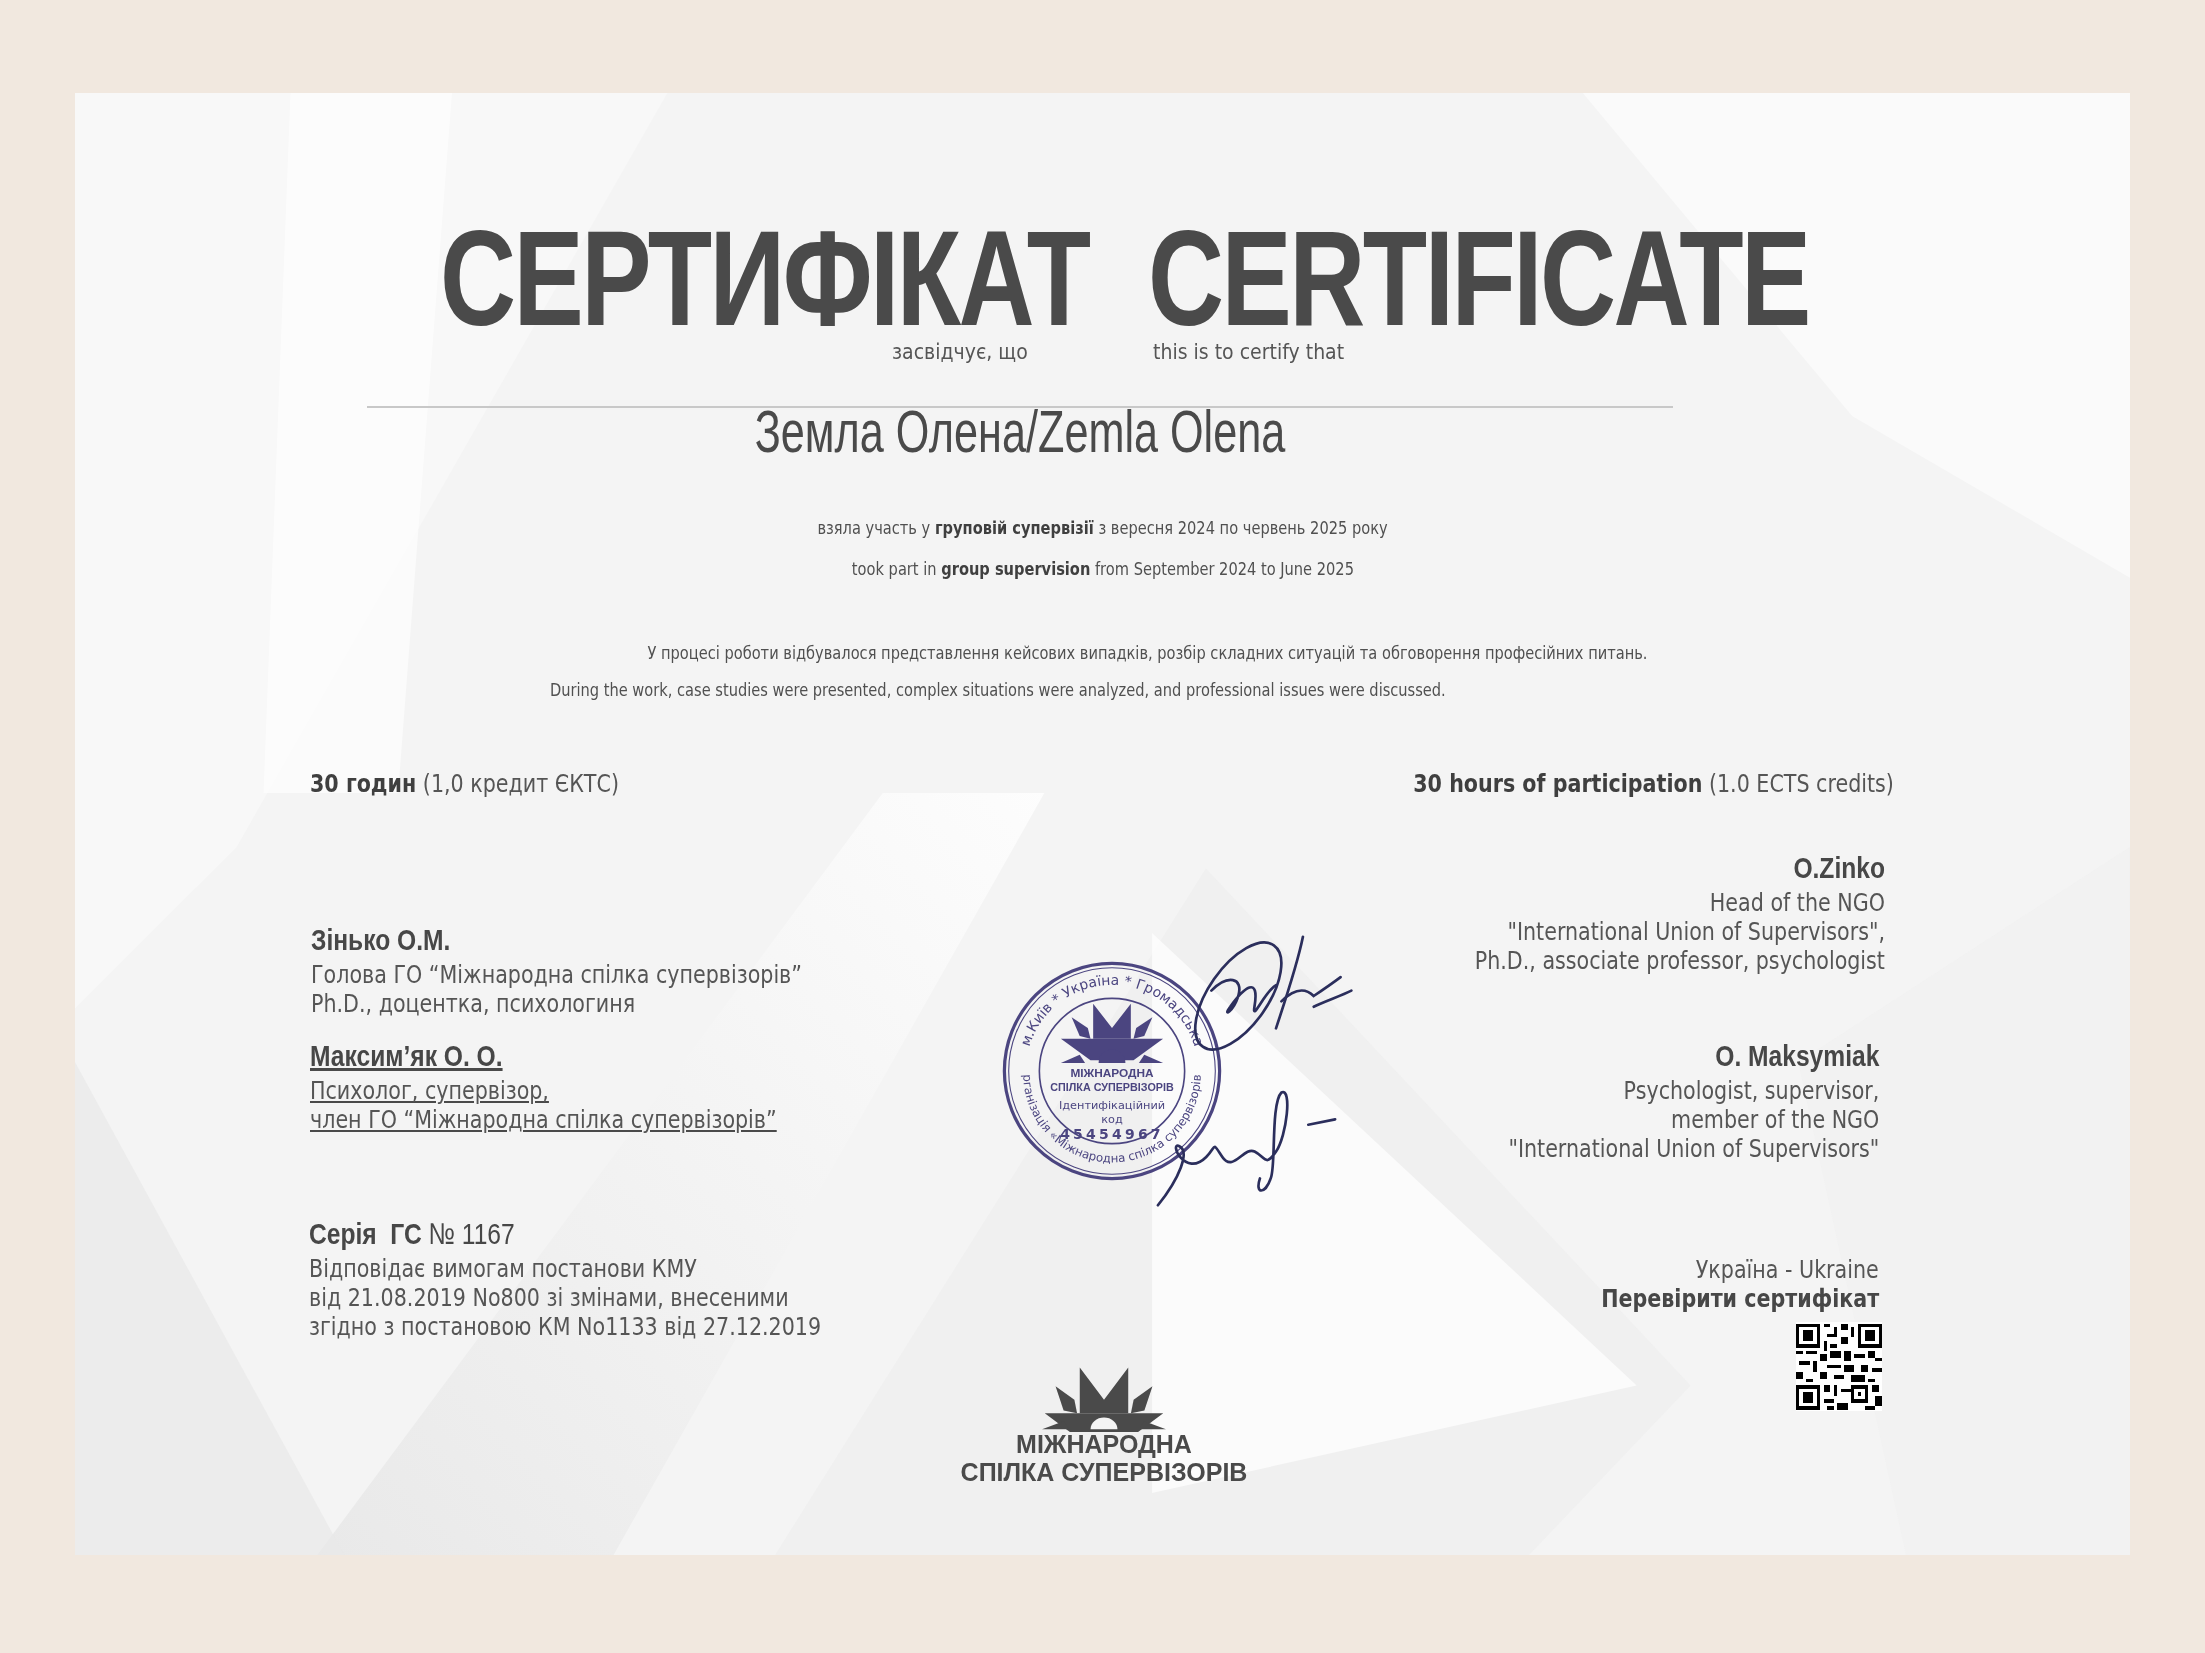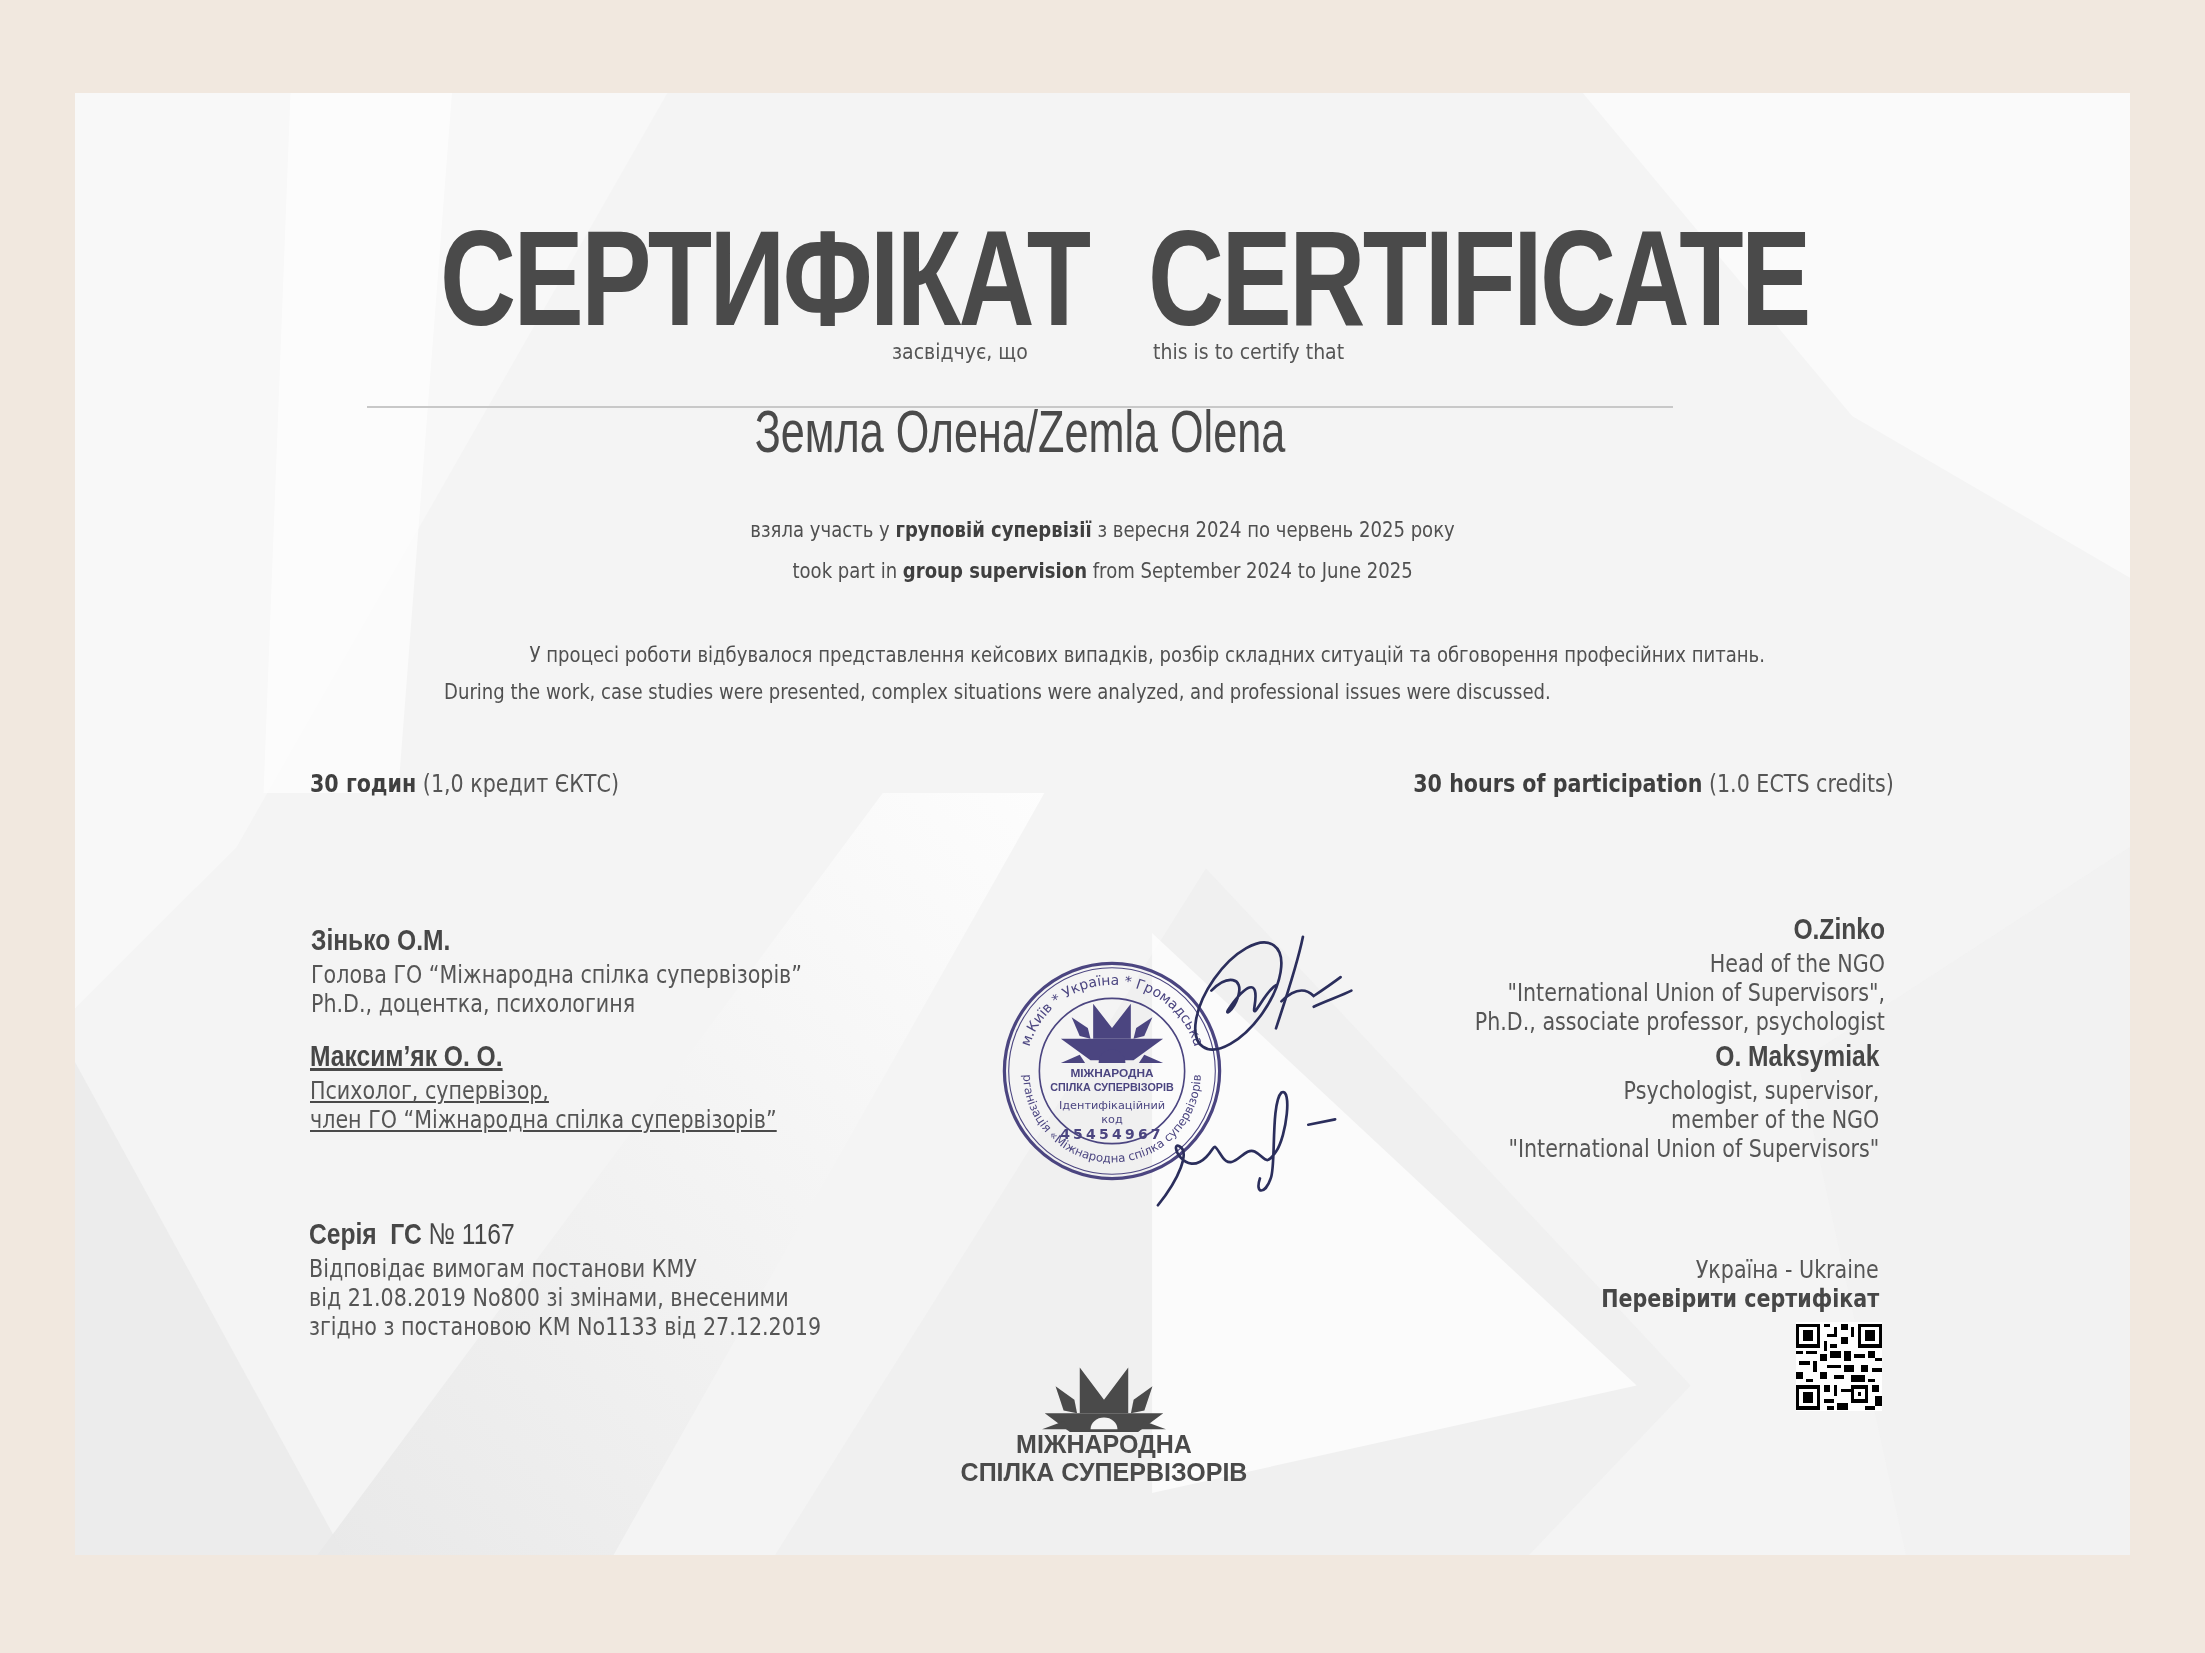--- a/index.html
+++ b/index.html
@@ -4,21 +4,21 @@
 <style>
   html,body{margin:0;padding:0;}
   body{width:2205px;height:1654px;background:#F1E8DF;position:relative;overflow:hidden;font-family:"Liberation Sans",sans-serif;color:#4a4a4a;}
   .sheet{position:absolute;left:75px;top:93px;width:2055px;height:1462px;background:#F4F4F4;overflow:hidden;}
   .bgshape{position:absolute;pointer-events:none;}
   .abs{position:absolute;}
   .title{font-family:"Liberation Sans",sans-serif;font-weight:700;color:#4a4a4a;font-size:135px;line-height:1;letter-spacing:-3.2px;transform:scaleX(0.78);transform-origin:left top;white-space:nowrap;}
   .sub{font-family:"DejaVu Sans",sans-serif;font-size:21.5px;color:#555;white-space:nowrap;transform:scaleX(0.88);transform-origin:left top;}
   .name{font-family:"Liberation Sans",sans-serif;font-size:60px;color:#4a4a4a;white-space:nowrap;transform:scaleX(0.72);transform-origin:center top;text-align:center;}
   .rule{position:absolute;left:367px;top:406px;width:1306px;height:2.2px;background:#c8c8c8;}
-  .line{font-family:"DejaVu Sans",sans-serif;font-size:21px;color:#505050;white-space:nowrap;text-align:center;}
+  .line{font-family:"DejaVu Sans",sans-serif;font-size:17px;color:#505050;white-space:nowrap;text-align:center;}
   .line b{color:#3f3f3f;}
   .cond{transform:scaleX(0.86);}
   .hname{font-family:"Liberation Sans",sans-serif;font-weight:700;font-size:30px;color:#474747;white-space:nowrap;transform:scaleX(0.82);}
   .txt{font-family:"DejaVu Sans",sans-serif;font-size:24px;color:#555;line-height:29px;white-space:nowrap;transform:scaleX(0.86);}
   .left{transform-origin:left top;}
   .right{transform-origin:right top;text-align:right;}
 </style>
 </head>
 <body>
 
@@ -85,21 +85,21 @@
   <div class="hname left">Зінько О.М.</div>
   <div class="txt left" style="margin-top:4.3px;">Голова ГО “Міжнародна спілка супервізорів”</div>
   <div class="txt left">Ph.D., доцентка, психологиня</div>
 </div>
 <div class="abs left" style="left:310px;top:1039px;text-decoration:underline;">
   <div class="hname left">Максим’як О. О.</div>
   <div class="txt left" style="margin-top:4.3px;">Психолог,  супервізор,</div>
   <div class="txt left">член ГО “Міжнародна спілка супервізорів”</div>
 </div>
 
-<div class="abs right" style="right:320px;top:912px;">
+<div class="abs right" style="right:320px;top:851px;">
   <div class="hname right">O.Zinko</div>
   <div class="txt right" style="margin-top:4.3px;">Head of the NGO</div>
   <div class="txt right">"International Union of Supervisors",</div>
   <div class="txt right">Ph.D., associate professor, psychologist</div>
 </div>
 <div class="abs right" style="right:326px;top:1039px;">
   <div class="hname right">O. Maksymiak</div>
   <div class="txt right" style="margin-top:4.3px;">Psychologist,  supervisor,</div>
   <div class="txt right">member of the NGO</div>
   <div class="txt right">"International Union of Supervisors"</div>

